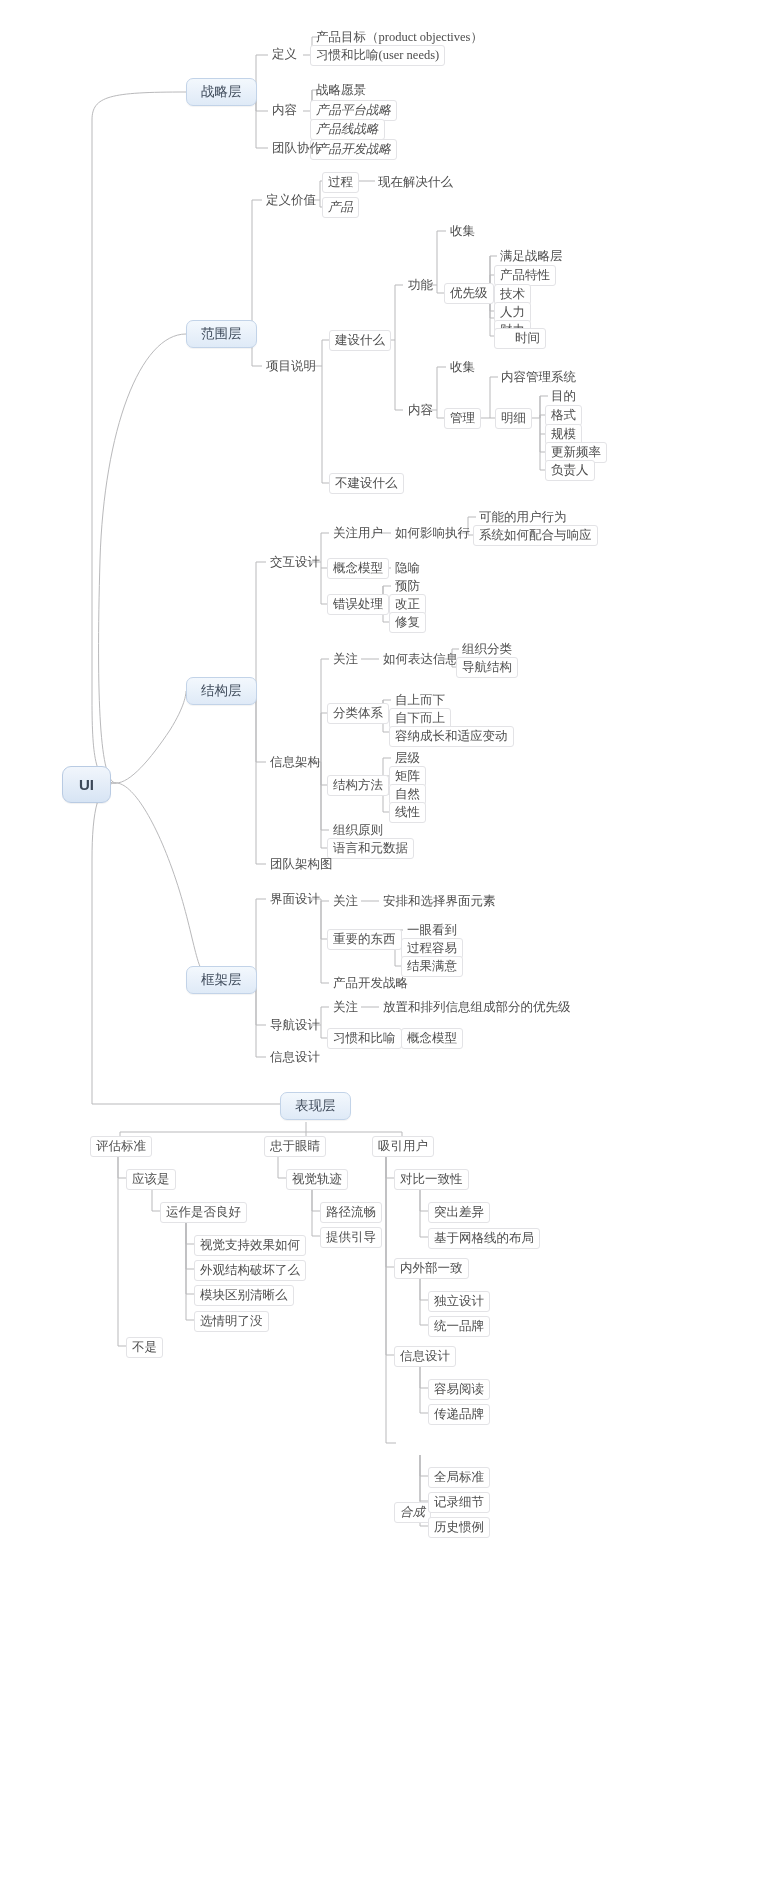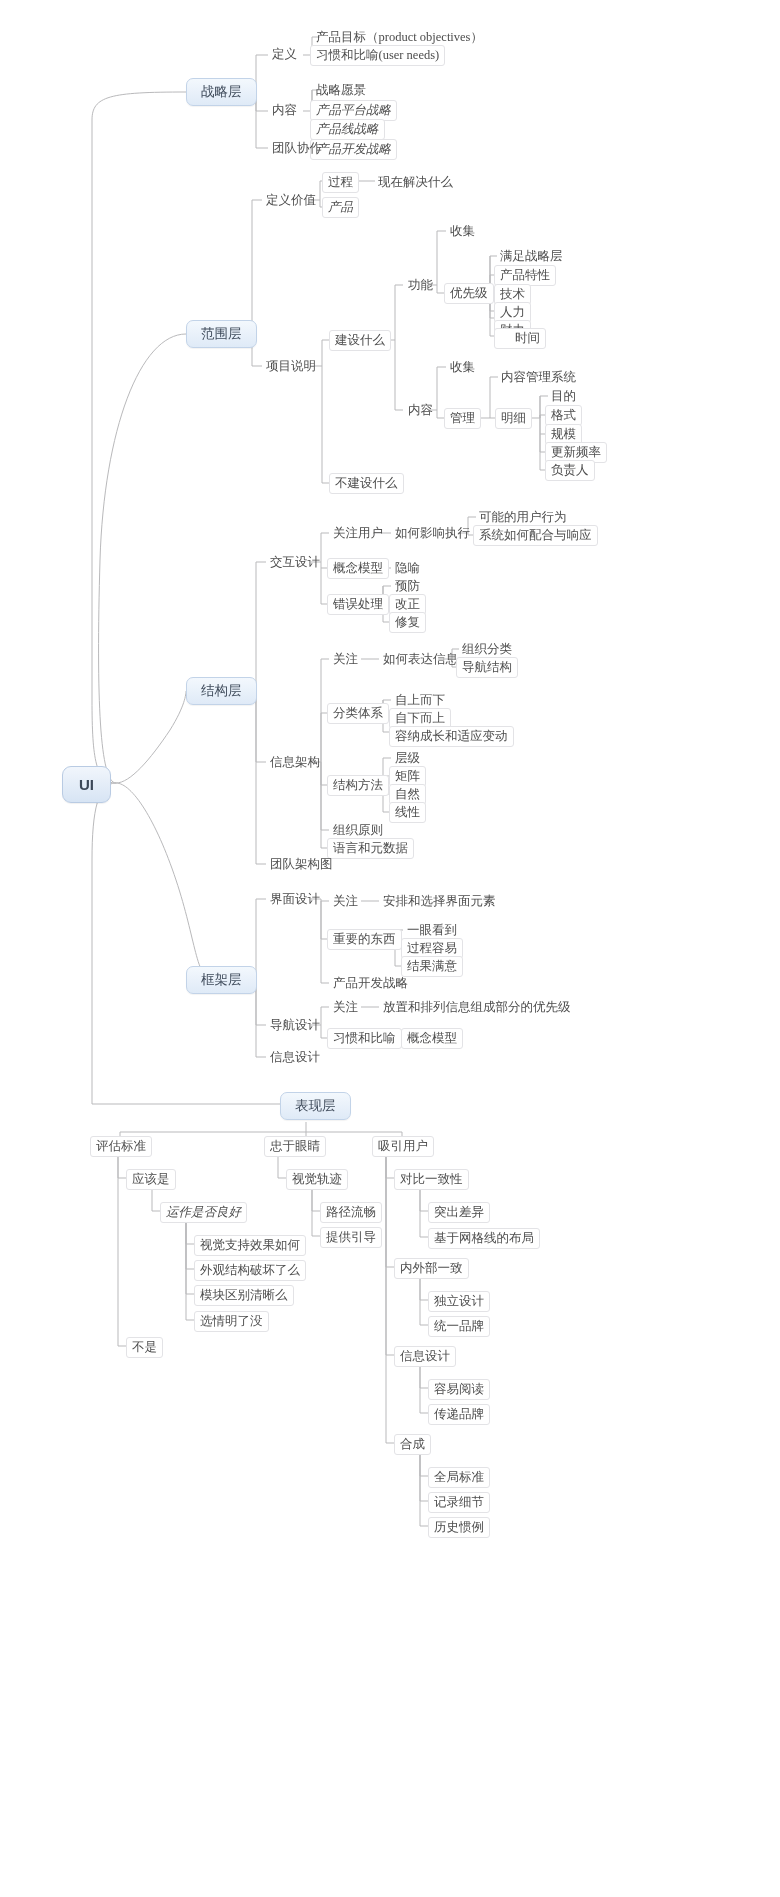--- a/index.html
+++ b/index.html
@@ -327,21 +327,21 @@
   <div class="node bare" style="left:377px; top:997px;">放置和排列信息组成部分的优先级</div>
   <div class="node plain" style="left:327px; top:1028px;">习惯和比喻</div>
   <div class="node plain" style="left:401px; top:1028px;">概念模型</div>
 
   <div class="node bare" style="left:264px; top:1047px;">信息设计</div>
 
   <div class="node layer" style="left:280px; top:1092px;">表现层</div>
 
   <div class="node plain" style="left:90px; top:1136px;">评估标准</div>
   <div class="node plain" style="left:126px; top:1169px;">应该是</div>
-  <div class="node plain" style="left:160px; top:1202px;font-style:italic;">运作是否良好</div>
+  <div class="node plain" style="left:160px; top:1202px;">运作是否良好</div>
   <div class="node plain" style="left:194px; top:1235px;">视觉支持效果如何</div>
   <div class="node plain" style="left:194px; top:1260px;">外观结构破坏了么</div>
   <div class="node plain" style="left:194px; top:1285px;">模块区别清晰么</div>
   <div class="node plain" style="left:194px; top:1311px;">选情明了没</div>
   <div class="node plain" style="left:126px; top:1337px;">不是</div>
 
   <div class="node plain" style="left:264px; top:1136px;">忠于眼睛</div>
   <div class="node plain" style="left:286px; top:1169px;">视觉轨迹</div>
   <div class="node plain" style="left:320px; top:1202px;">路径流畅</div>
   <div class="node plain" style="left:320px; top:1227px;">提供引导</div>
@@ -353,18 +353,18 @@
   <div class="node plain" style="left:428px; top:1228px;">基于网格线的布局</div>
 
   <div class="node plain" style="left:394px; top:1258px;">内外部一致</div>
   <div class="node plain" style="left:428px; top:1291px;">独立设计</div>
   <div class="node plain" style="left:428px; top:1316px;">统一品牌</div>
 
   <div class="node plain" style="left:394px; top:1346px;">信息设计</div>
   <div class="node plain" style="left:428px; top:1379px;">容易阅读</div>
   <div class="node plain" style="left:428px; top:1404px;">传递品牌</div>
 
-  <div class="node plain" style="left:394px; top:1434px;">合成</div>
+  <div class="node plain" style="left:394px; top:1502px;font-style:italic;">合成</div>
   <div class="node plain" style="left:428px; top:1467px;">全局标准</div>
   <div class="node plain" style="left:428px; top:1492px;">记录细节</div>
   <div class="node plain" style="left:428px; top:1517px;">历史惯例</div>
 
 </div>
 
 </body></html>

